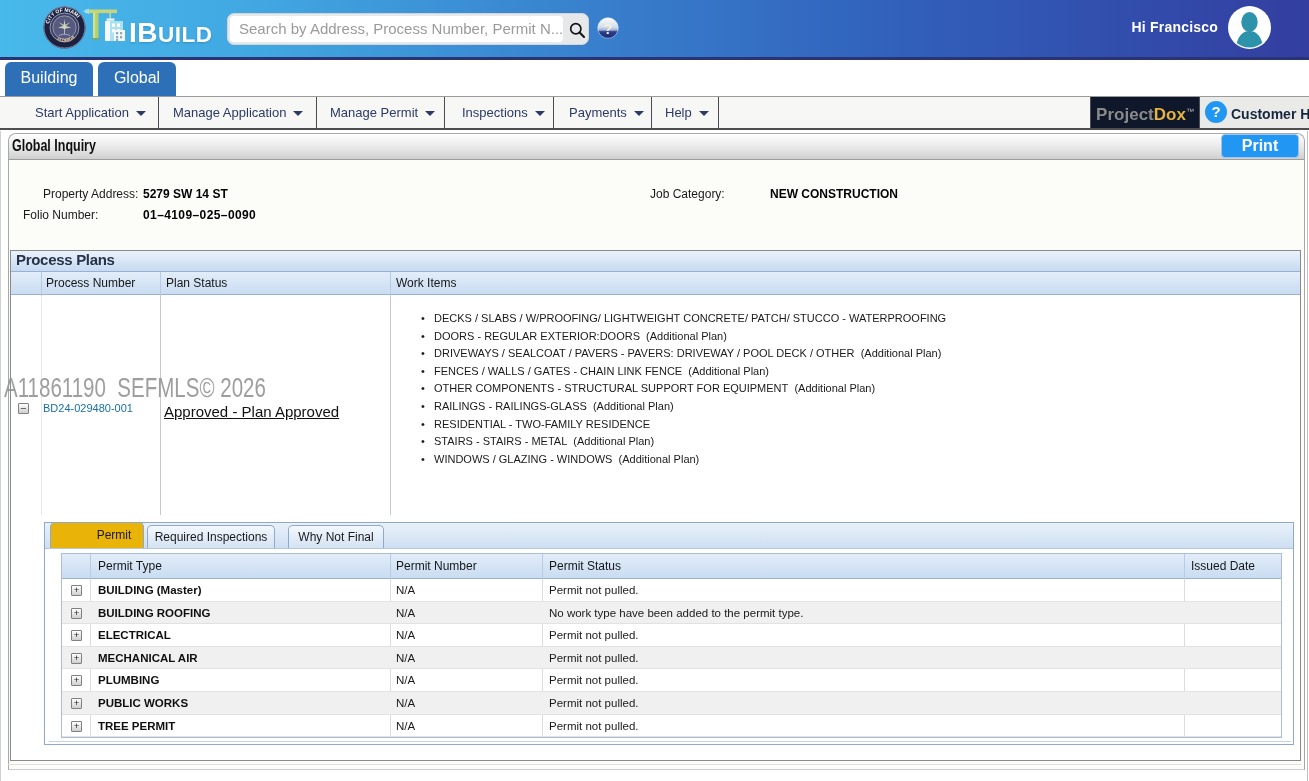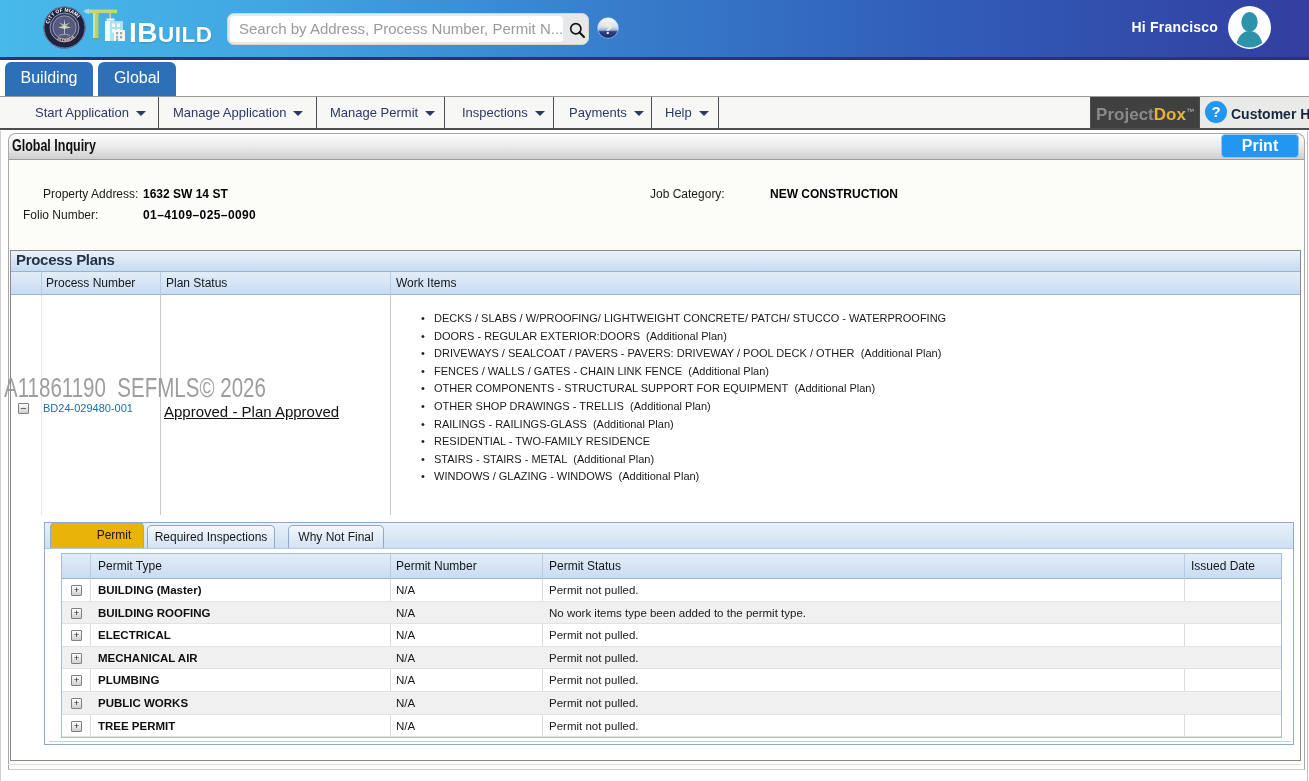--- a/index.html
+++ b/index.html
@@ -177,38 +177,38 @@
     <span class="msep" style="left:316px;"></span>
     <span class="mitem" style="left:330px;">Manage Permit<span class="marr"></span></span>
     <span class="msep" style="left:444px;"></span>
     <span class="mitem" style="left:462px;">Inspections<span class="marr"></span></span>
     <span class="msep" style="left:553px;"></span>
     <span class="mitem" style="left:569px;">Payments<span class="marr"></span></span>
     <span class="msep" style="left:651px;"></span>
     <span class="mitem" style="left:665px;">Help<span class="marr"></span></span>
     <span class="msep" style="left:718px;"></span>
     <span class="msep" style="left:1090px;"></span>
-    <div style="position:absolute; left:1091px; top:0; width:108px; height:31px; background:#404040; text-align:center; line-height:30px;">
+    <div style="position:absolute; left:1091px; top:0; width:108px; height:31px; background:#0f172a; text-align:center; line-height:30px;">
       <span style="font-size:17px; font-weight:bold; color:#8a8a8a;">Project</span><span style="font-size:17px; font-weight:bold; color:#e6b33c;">Dox</span><span style="font-size:8px; color:#b9b9b9; vertical-align:6px;">™</span>
     </div>
     <span class="msep" style="left:1199px;"></span>
     <div style="position:absolute; left:1200px; top:0; width:109px; height:31px; background:#eaeae8;">
       <div style="position:absolute; left:5px; top:4px; width:22px; height:22px; border-radius:50%; background:#2196f3; color:#fff; font-weight:bold; font-size:15px; text-align:center; line-height:22px;">?</div>
       <span style="position:absolute; left:31px; top:9px; font-size:14px; font-weight:bold; color:#15273f; white-space:nowrap;">Customer Help</span>
     </div>
   </div>
 
   <div id="panel">
     <div id="panelhdr">
       <span class="t">Global Inquiry</span>
       <div id="printbtn">Print</div>
     </div>
 
     <span class="plabel" style="left:14px; top:53px;margin-left:20px;">Property Address:</span>
-    <span class="pval" style="left:134px; top:53px;">1632 SW 14 ST</span>
+    <span class="pval" style="left:134px; top:53px;">5279 SW 14 ST</span>
     <span class="plabel" style="left:14px; top:74px;">Folio Number:</span>
     <span class="pval" style="left:134px; top:74px; letter-spacing:0.4px;">01–4109–025–0090</span>
     <span class="plabel" style="left:641px; top:53px;">Job Category:</span>
     <span class="pval" style="left:761px; top:53px;">NEW CONSTRUCTION</span>
 
     <div id="pptable">
       <div id="pptitle">Process Plans</div>
       <div id="pphead">
         <span style="left:35px;">Process Number</span>
         <span style="left:155px;">Plan Status</span>
@@ -224,21 +224,20 @@
       <div class="xicon" style="left:7px; top:152px;">–</div>
       <div id="bdlink">BD24-029480-001</div>
       <div id="bdstatus">Approved - Plan Approved</div>
 
       <div id="workitems">
         <div>•&nbsp;&nbsp; DECKS / SLABS / W/PROOFING/ LIGHTWEIGHT CONCRETE/ PATCH/ STUCCO - WATERPROOFING</div>
         <div>•&nbsp;&nbsp; DOORS - REGULAR EXTERIOR:DOORS&nbsp; (Additional Plan)</div>
         <div>•&nbsp;&nbsp; DRIVEWAYS / SEALCOAT / PAVERS - PAVERS: DRIVEWAY / POOL DECK / OTHER&nbsp; (Additional Plan)</div>
         <div>•&nbsp;&nbsp; FENCES / WALLS / GATES - CHAIN LINK FENCE&nbsp; (Additional Plan)</div>
         <div>•&nbsp;&nbsp; OTHER COMPONENTS - STRUCTURAL SUPPORT FOR EQUIPMENT&nbsp; (Additional Plan)</div>
-        <div>•&nbsp;&nbsp; OTHER SHOP DRAWINGS - TRELLIS&nbsp; (Additional Plan)</div>
         <div>•&nbsp;&nbsp; RAILINGS - RAILINGS-GLASS&nbsp; (Additional Plan)</div>
         <div>•&nbsp;&nbsp; RESIDENTIAL - TWO-FAMILY RESIDENCE</div>
         <div>•&nbsp;&nbsp; STAIRS - STAIRS - METAL&nbsp; (Additional Plan)</div>
         <div>•&nbsp;&nbsp; WINDOWS / GLAZING - WINDOWS&nbsp; (Additional Plan)</div>
       </div>
 
       <div id="childpanel">
         <div id="tabstrip"></div>
         <div class="ctab active" style="left:5px; width:94px;">Permit Types</div>
         <div class="ctab" style="left:102px; width:128px;">Required Inspections</div>
@@ -264,21 +263,21 @@
           <div class="prow" style="top:25px;">
               <div class="xicon" style="left:9px; top:6px;">+</div>
               <span class="nm">BUILDING (Master)</span>
               <span class="na">N/A</span>
               <span class="st">Permit not pulled.</span>
             </div>
           <div class="prow alt" style="top:47.6px;">
               <div class="xicon" style="left:9px; top:6px;">+</div>
               <span class="nm">BUILDING ROOFING</span>
               <span class="na">N/A</span>
-              <span class="st">No work items type been added to the permit type.</span>
+              <span class="st">No work type have been added to the permit type.</span>
             </div>
           <div class="prow" style="top:70.2px;">
               <div class="xicon" style="left:9px; top:6px;">+</div>
               <span class="nm">ELECTRICAL</span>
               <span class="na">N/A</span>
               <span class="st">Permit not pulled.</span>
             </div>
           <div class="prow alt" style="top:92.8px;">
               <div class="xicon" style="left:9px; top:6px;">+</div>
               <span class="nm">MECHANICAL AIR</span>

